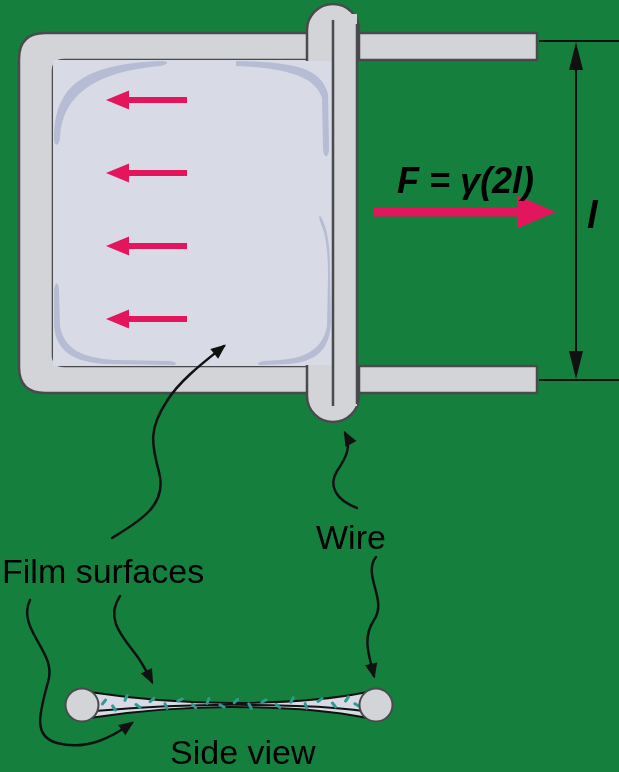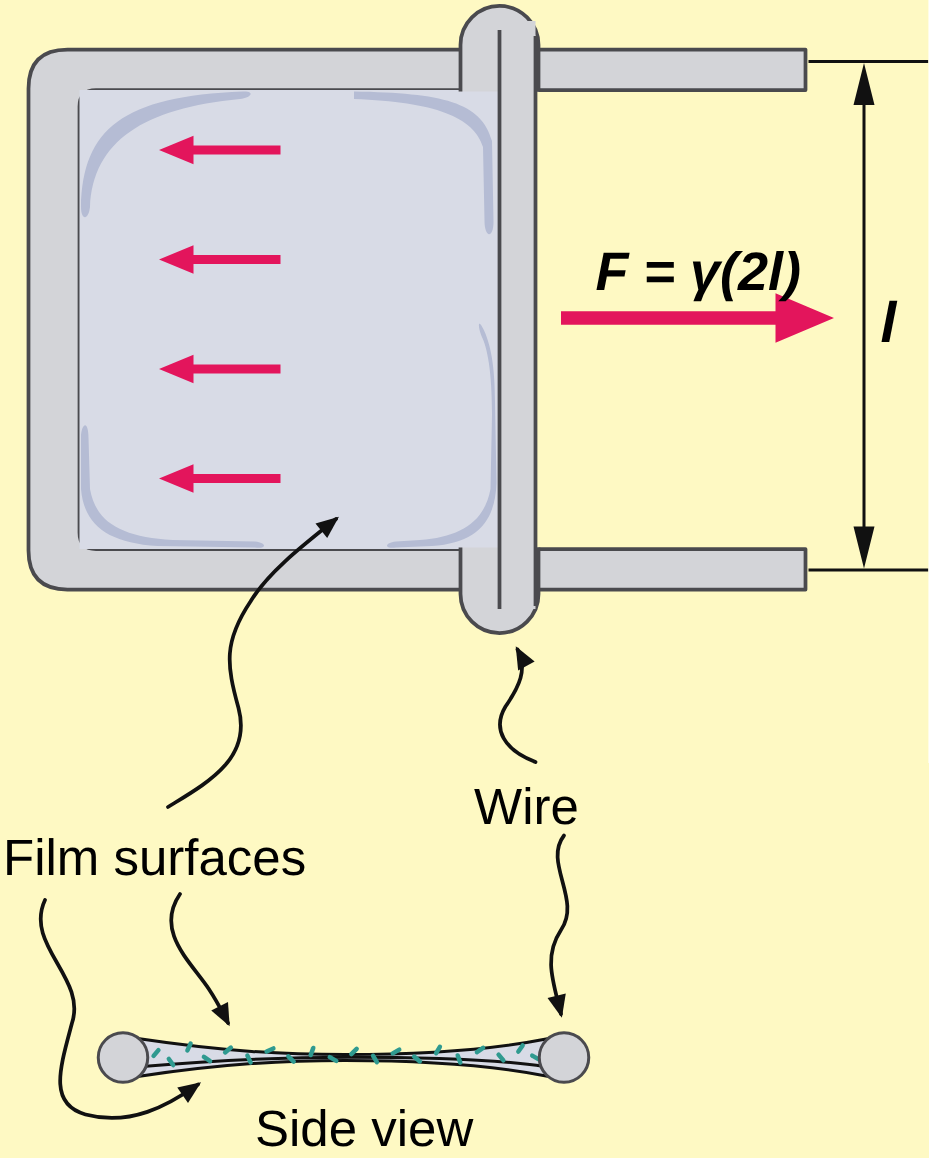--- a/index.html
+++ b/index.html
@@ -1,16 +1,16 @@
 <!DOCTYPE html>
 <html style="--accent: #e3155c; --frame_gray: #d3d4d8; --frame_outline: #4a4a4e; --film_light: #d8dbe6; --film_shade: #b5bcd4; --speckle_teal: #2f9a90; --ink: #111111;"><head>
 <meta charset="utf-8">
 <style>
   html,body{margin:0;padding:0;background:#fff;}
-  #stage{position:relative;width:619px;height:772px;background:#fef9c3;overflow:hidden;
+  #stage{position:relative;width:619px;height:772px;background:#15803d;overflow:hidden;
          font-family:"Liberation Sans","DejaVu Sans",sans-serif;}
   svg{display:block;}
   .metal{fill:var(--frame_gray);stroke:var(--frame_outline);stroke-width:2.5;stroke-linejoin:round;}
   .metal-fill{fill:var(--frame_gray);}
   .metal-line{stroke:var(--frame_outline);stroke-width:2.5;fill:none;}
   .film{fill:var(--film_light);}
   .shade{fill:var(--film_shade);}
   .accent-fill{fill:var(--accent);}
   .ink-line{stroke:var(--ink);stroke-width:2;fill:none;}
   .ink-fill{fill:var(--ink);}

